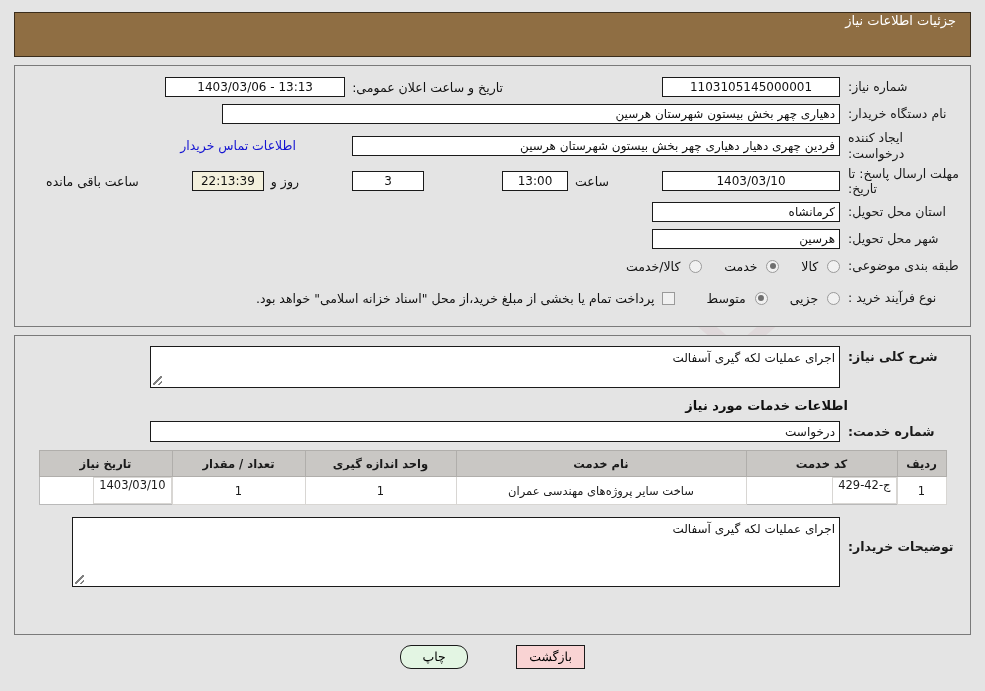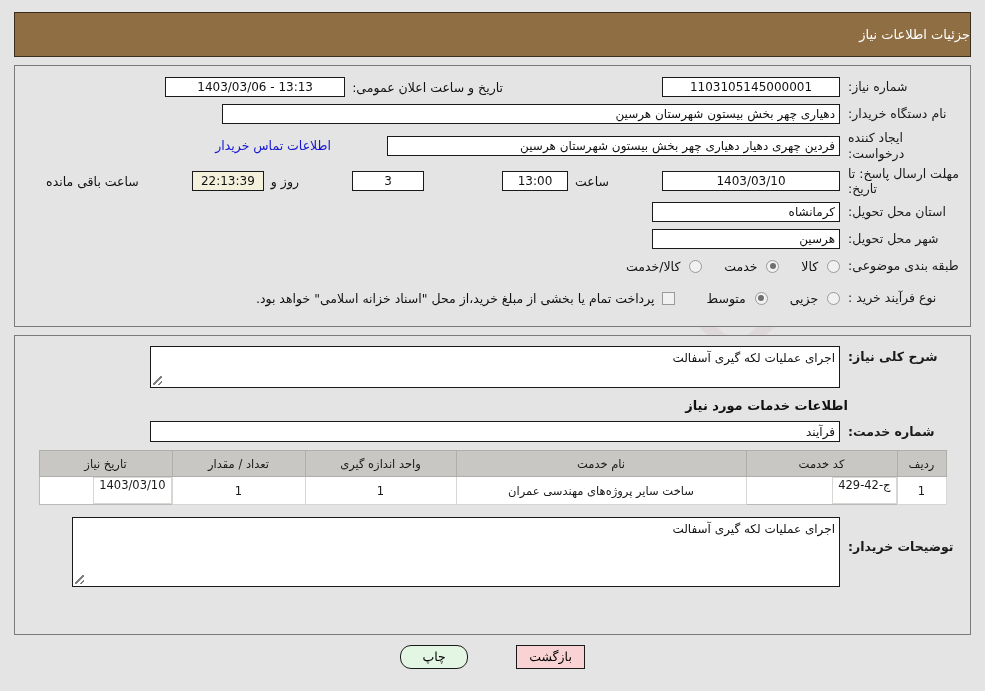--- a/index.html
+++ b/index.html
@@ -76,22 +76,22 @@
   .layer { position: relative; z-index: 2; }
 
   
   #page-header {
     margin: 12px 14px 0 14px;
     height: 45px;
     background: #8f6e43;
     border: 1px solid #3a2d1c;
     box-sizing: border-box;
     display: flex;
-    align-items: center;
     justify-content: flex-start;
+    padding-right: 14px;
   }
   #page-header .title {
     color: #ffffff;
     font-size: 13px;
   }
 
   
   .panel {
     margin: 8px 14px 0 14px;
     border: 1px solid #7a7a7a;
@@ -219,21 +219,21 @@
     width: 908px;
     margin: 6px auto 0 auto;
     border-collapse: collapse;
     font-size: 11.5px;
     background: #ffffff;
     border: 1px solid #b9b9b9;
   }
   #items-table th {
     background: #c9c7c4;
     border: 1px solid #b0aeab;
-    font-weight: normal;
+    font-weight: bold;
     height: 25px;
     padding: 0 5px;
     color: #1a1a1a;
     text-align: center;
   }
   #items-table td {
     border: 1px solid #d8d6d3;
     height: 25px;
     padding: 0 5px;
     text-align: center;
@@ -287,21 +287,21 @@
     <span class="box center num" style="width:180px;">1403/03/06 - 13:13</span>
   </div>
 
   <div class="frow">
     <span class="lbl lbl-w">نام دستگاه خریدار:</span>
     <span class="box right" style="width:618px;">دهیاری چهر بخش بیستون شهرستان هرسین</span>
   </div>
 
   <div class="frow">
     <span class="lbl lbl-w">ایجاد کننده درخواست:</span>
-    <span class="box right" style="width:453px;">فردین چهری دهیار دهیاری چهر بخش بیستون شهرستان هرسین</span>
+    <span class="box right" style="width:488px;">فردین چهری دهیار دهیاری چهر بخش بیستون شهرستان هرسین</span>
     <span style="flex:0 0 10px;"></span>
     <a class="link">اطلاعات تماس خریدار</a>
   </div>
 
   <div class="frow">
     <span class="lbl lbl-w" style="line-height:1.2;">مهلت ارسال پاسخ: تا تاریخ:</span>
     <span class="box center num" style="width:178px;">1403/03/10</span>
     <span class="inline-lbl">ساعت</span>
     <span class="box center num" style="width:66px;">13:00</span>
     <span style="flex:0 0 32px;"></span>
@@ -358,21 +358,21 @@
 
   <div style="display:flex; align-items:flex-start;">
     <span class="lbl bold-lbl" style="width:122px; padding-top:3px;">شرح کلی نیاز:</span>
     <div class="ta" style="width:690px; height:42px;">اجرای عملیات لکه گیری آسفالت</div>
   </div>
 
   <div class="section-heading" style="padding-right:104px;">اطلاعات خدمات مورد نیاز</div>
 
   <div style="display:flex; align-items:center; margin-bottom:8px;">
     <span class="lbl bold-lbl" style="width:122px;">شماره خدمت:</span>
-    <span class="box right" style="width:690px; height:21px; line-height:20px;">فرآیند</span>
+    <span class="box right" style="width:690px; height:21px; line-height:20px;">درخواست</span>
   </div>
 
   <table id="items-table">
     <thead>
       <tr>
         <th style="width:38px;">ردیف</th>
         <th style="width:140px;">کد خدمت</th>
         <th>نام خدمت</th>
         <th style="width:140px;">واحد اندازه گیری</th>
         <th style="width:122px;">تعداد / مقدار</th>

